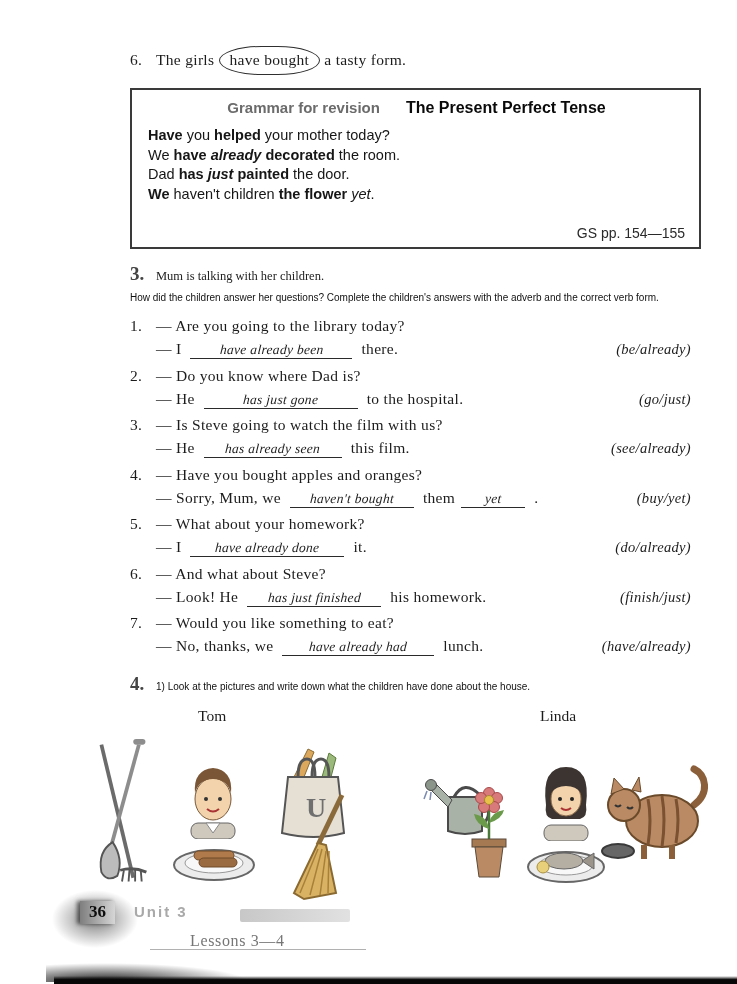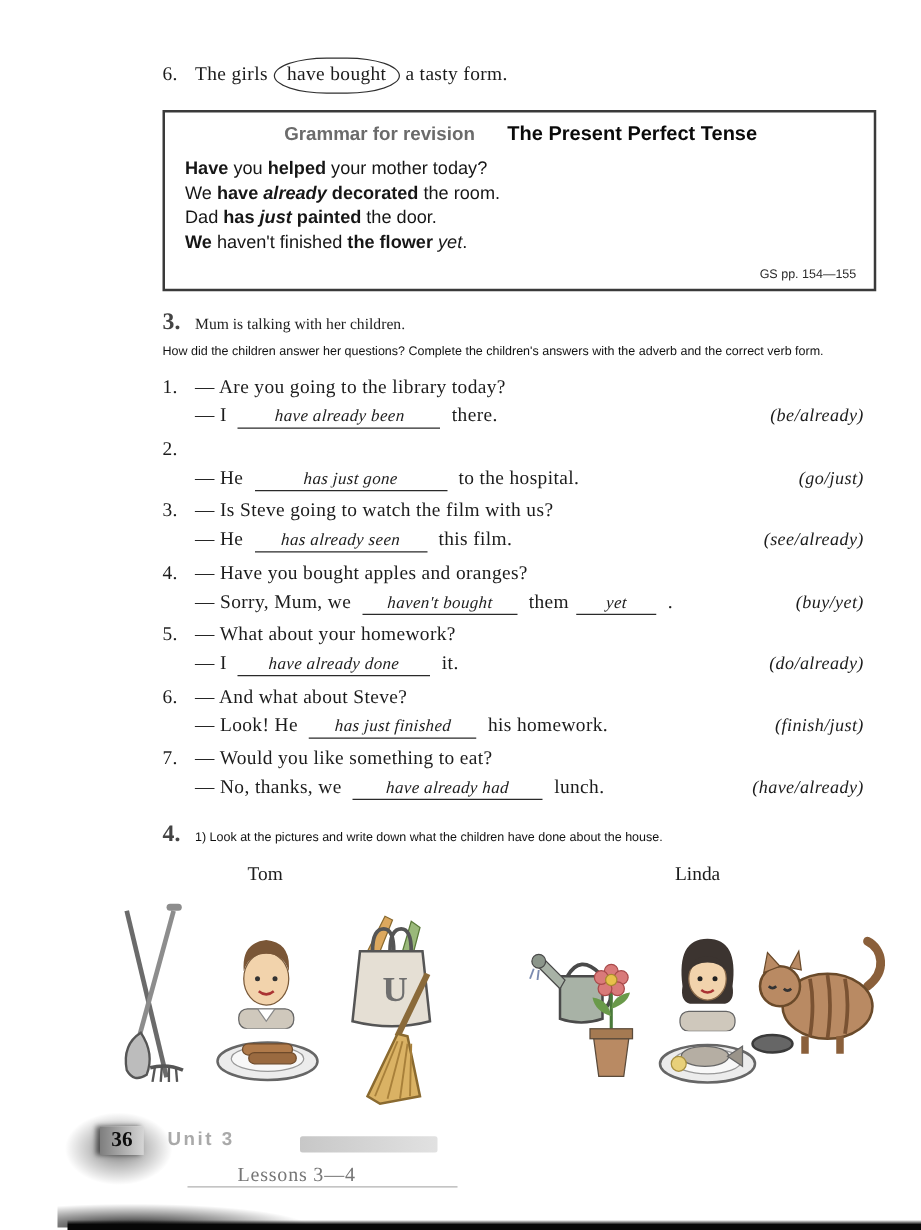--- a/index.html
+++ b/index.html
@@ -16,21 +16,21 @@
   
   .gbox{margin:13px 36px 0 130px;border:2px solid #3a3a3a;padding:9px 14px 6px 16px;
         font-family:"Liberation Sans","DejaVu Sans",sans-serif;}
   .gbox-title{text-align:center;font-size:15px;margin-bottom:9px;white-space:nowrap;}
   .gbox-title .tl{color:#6b6b6b;font-weight:bold;margin-right:26px;}
   .gbox-title .tr{color:#0a0a0a;font-weight:bold;font-size:16px;}
   .gline{margin:0;font-size:14.5px;line-height:19.5px;color:#161616;}
   .gline b{font-weight:bold;}
   .gline em{font-style:italic;}
   .gline b.bi{font-style:italic;}
-  .gref{text-align:right;font-size:10px;color:#2a2a2a;margin-top:10px;
+  .gref{text-align:right;font-size:14px;color:#2a2a2a;margin-top:21px;
         font-family:"Liberation Sans","DejaVu Sans",sans-serif;}
 
   
   .ex3{padding:14px 46px 0 130px;}
   .ex-head{display:flex;align-items:baseline;}
   .ex-num{font-weight:bold;font-size:19px;color:#444;width:26px;flex:0 0 26px;}
   .ex-intro{font-family:Liberation Serif, serif;font-size:12.5px;color:#222;}
   .ex-task{font-family:"Liberation Sans","DejaVu Sans",sans-serif;font-weight:normal;
            font-size:10px;line-height:17px;margin:4px 0 8px 0;color:#111;}
   .ex-item{margin-bottom:2px;}
@@ -83,21 +83,21 @@
 
   <div class="prev">
     <p style="margin:0"><span class="num">6.</span><span>The girls </span><span class="circled-word">have bought</span><span> a tasty form.</span></p>
   </div>
 
   <div class="gbox">
     <div class="gbox-title"><span class="tl">Grammar for revision</span><span class="tr">The Present Perfect Tense</span></div>
     <p class="gline"><b>Have</b><span> you </span><b>helped</b><span> your mother today?</span></p>
     <p class="gline"><span>We </span><b>have </b><b class="bi">already</b><b> decorated</b><span> the room.</span></p>
     <p class="gline"><span>Dad </span><b>has </b><b class="bi">just</b><b> painted</b><span> the door.</span></p>
-    <p class="gline"><b>We</b><span> haven't finished </span><b>the flower</b><em> yet</em><span>.</span></p>
+    <p class="gline"><b>We</b><span> haven't children </span><b>the flower</b><em> yet</em><span>.</span></p>
     <div class="gref">GS pp. 154—155</div>
   </div>
 
   <div class="ex3">
     <div class="ex-head">
       <span class="ex-num">3.</span>
       <span class="ex-intro">Mum is talking with her children.</span>
     </div>
     <p class="ex-task">How did the children answer her questions? Complete the children's answers with the adverb and the correct verb form.</p>
 
@@ -110,20 +110,21 @@
           <span class="a-pre">— I</span>
           <span class="blank" style="min-width:150px"><span class="hand">have already been</span></span>
           <span class="a-post">there.</span>
           <span class="hint">(be/already)</span>
         </div>
     </div>
 
     <div class="ex-item">
       <div class="q-line">
           <span class="num">2.</span>
+          <span>— Do you know where Dad is?</span>
         </div>
       <div class="a-line">
           <span class="a-pre">— He</span>
           <span class="blank" style="min-width:142px"><span class="hand">has just gone</span></span>
           <span class="a-post">to the hospital.</span>
           <span class="hint">(go/just)</span>
         </div>
     </div>
 
     <div class="ex-item">

